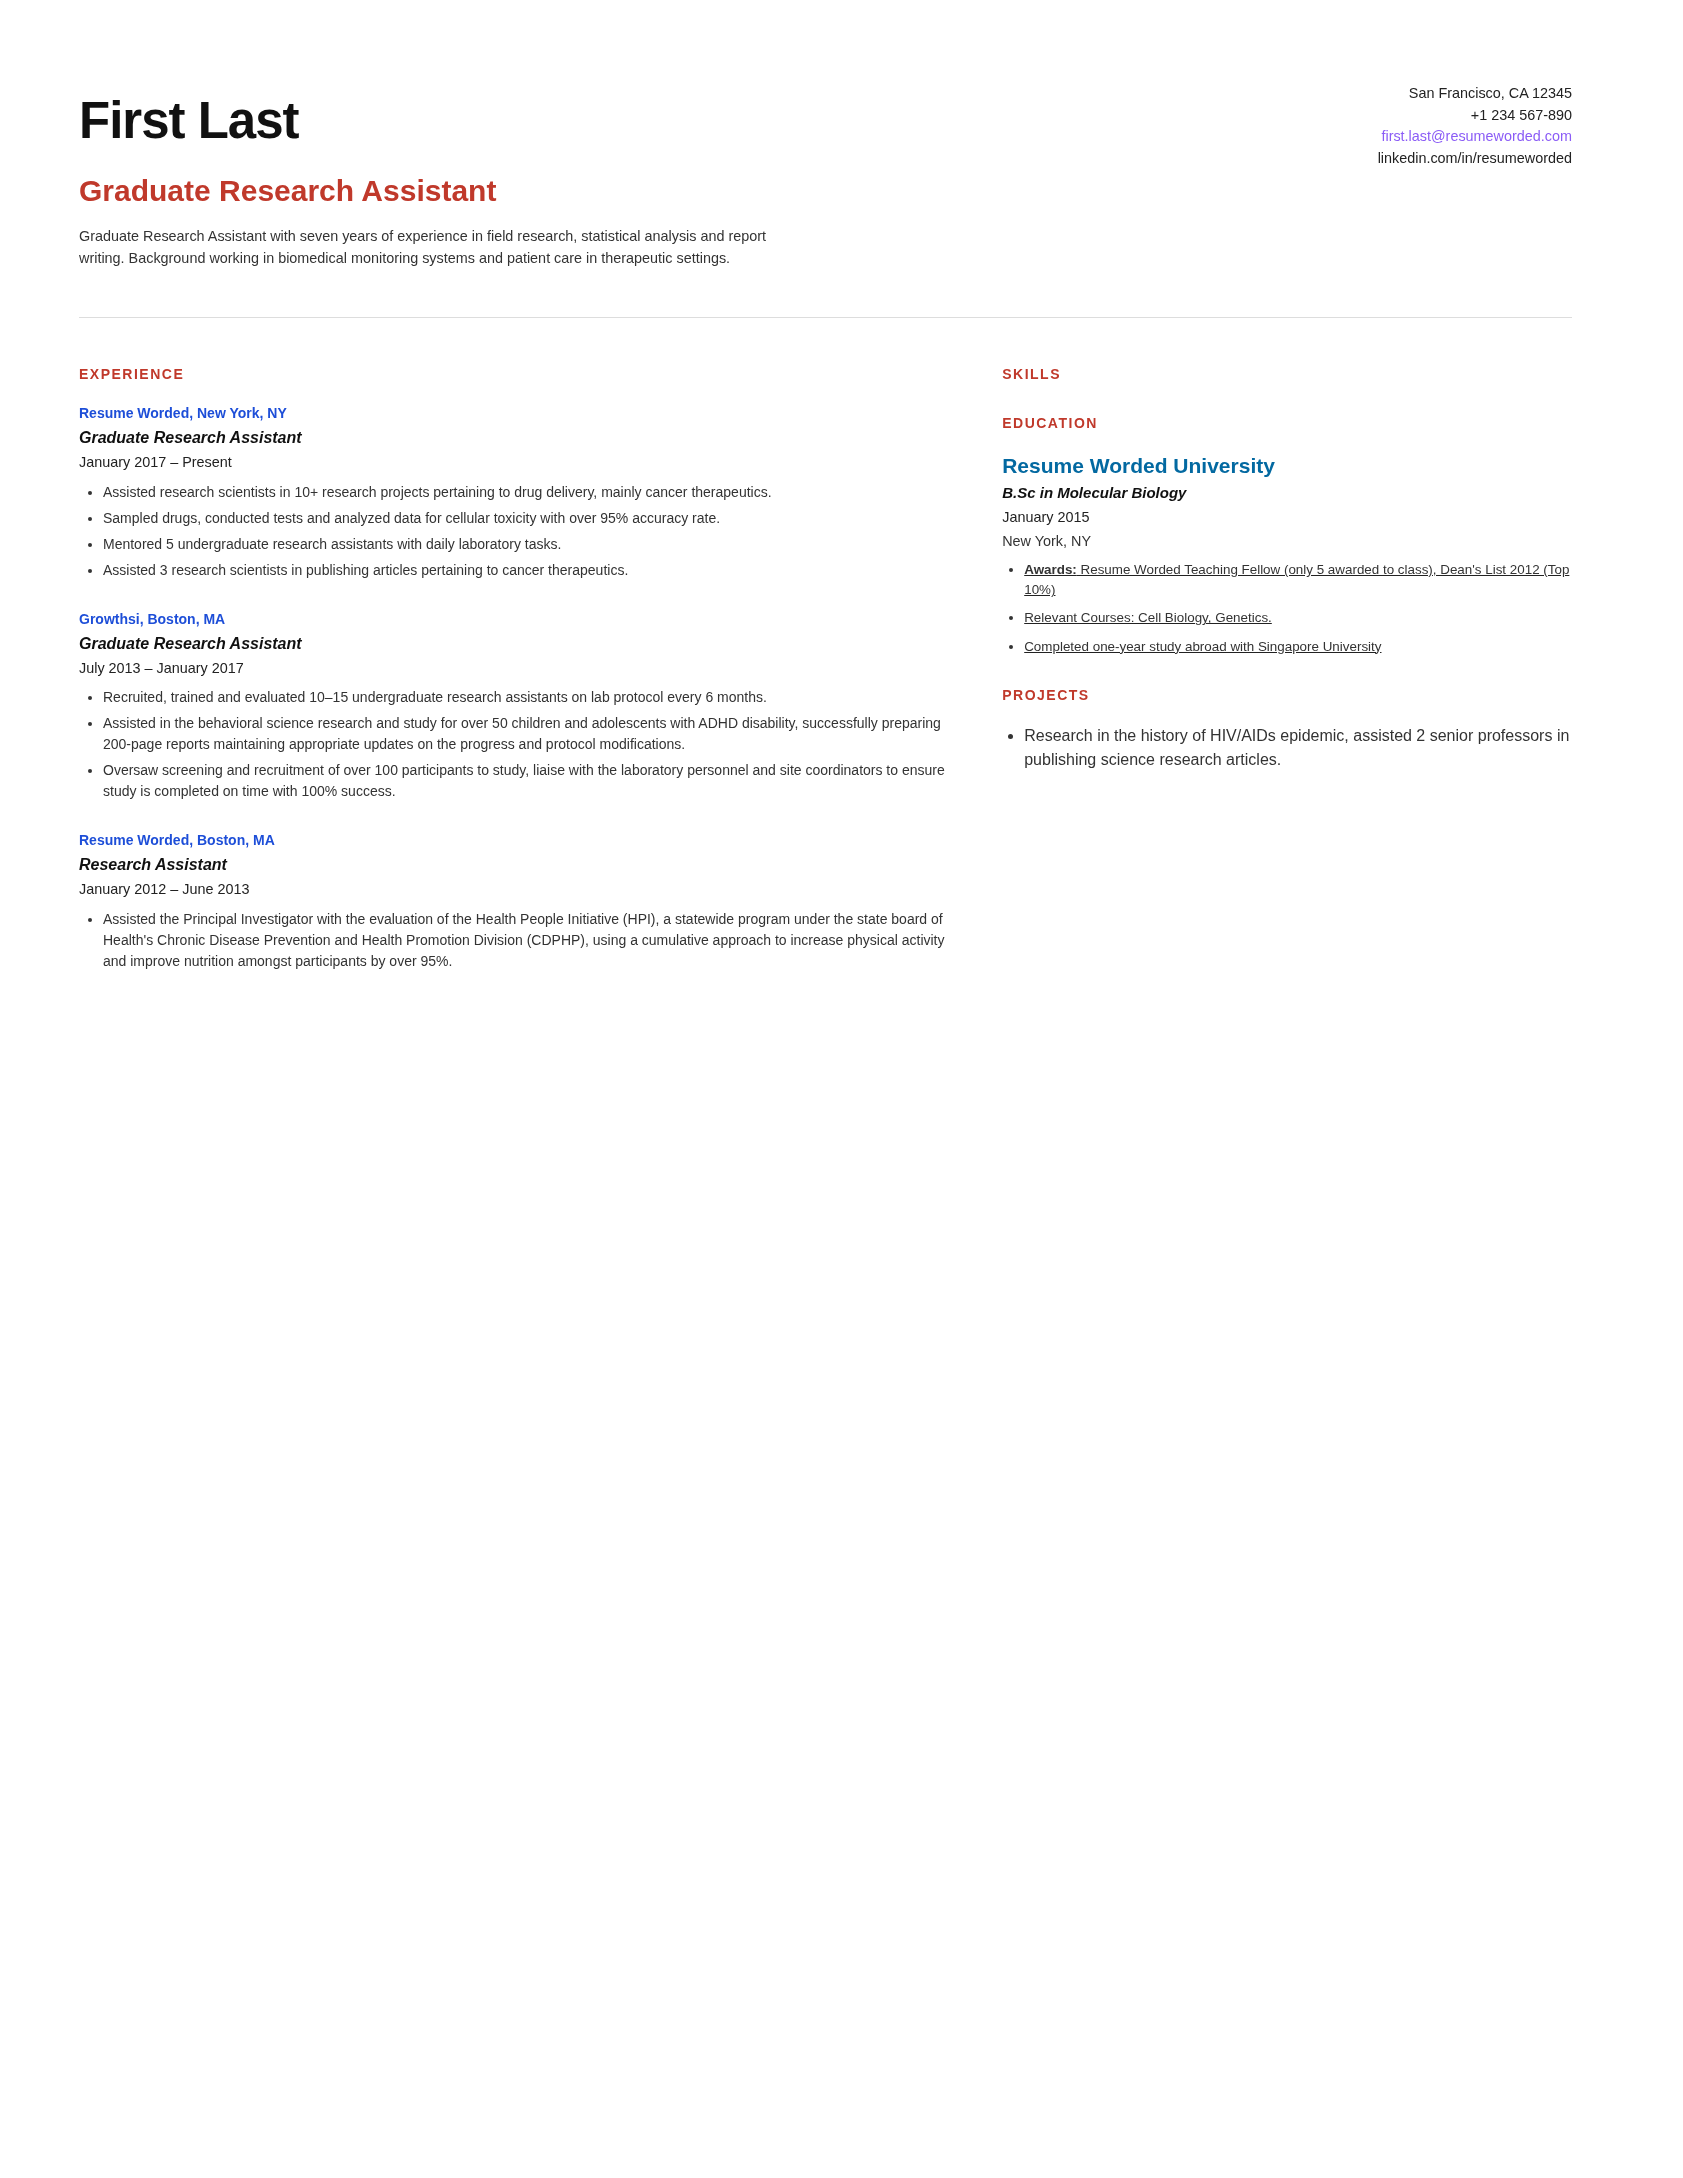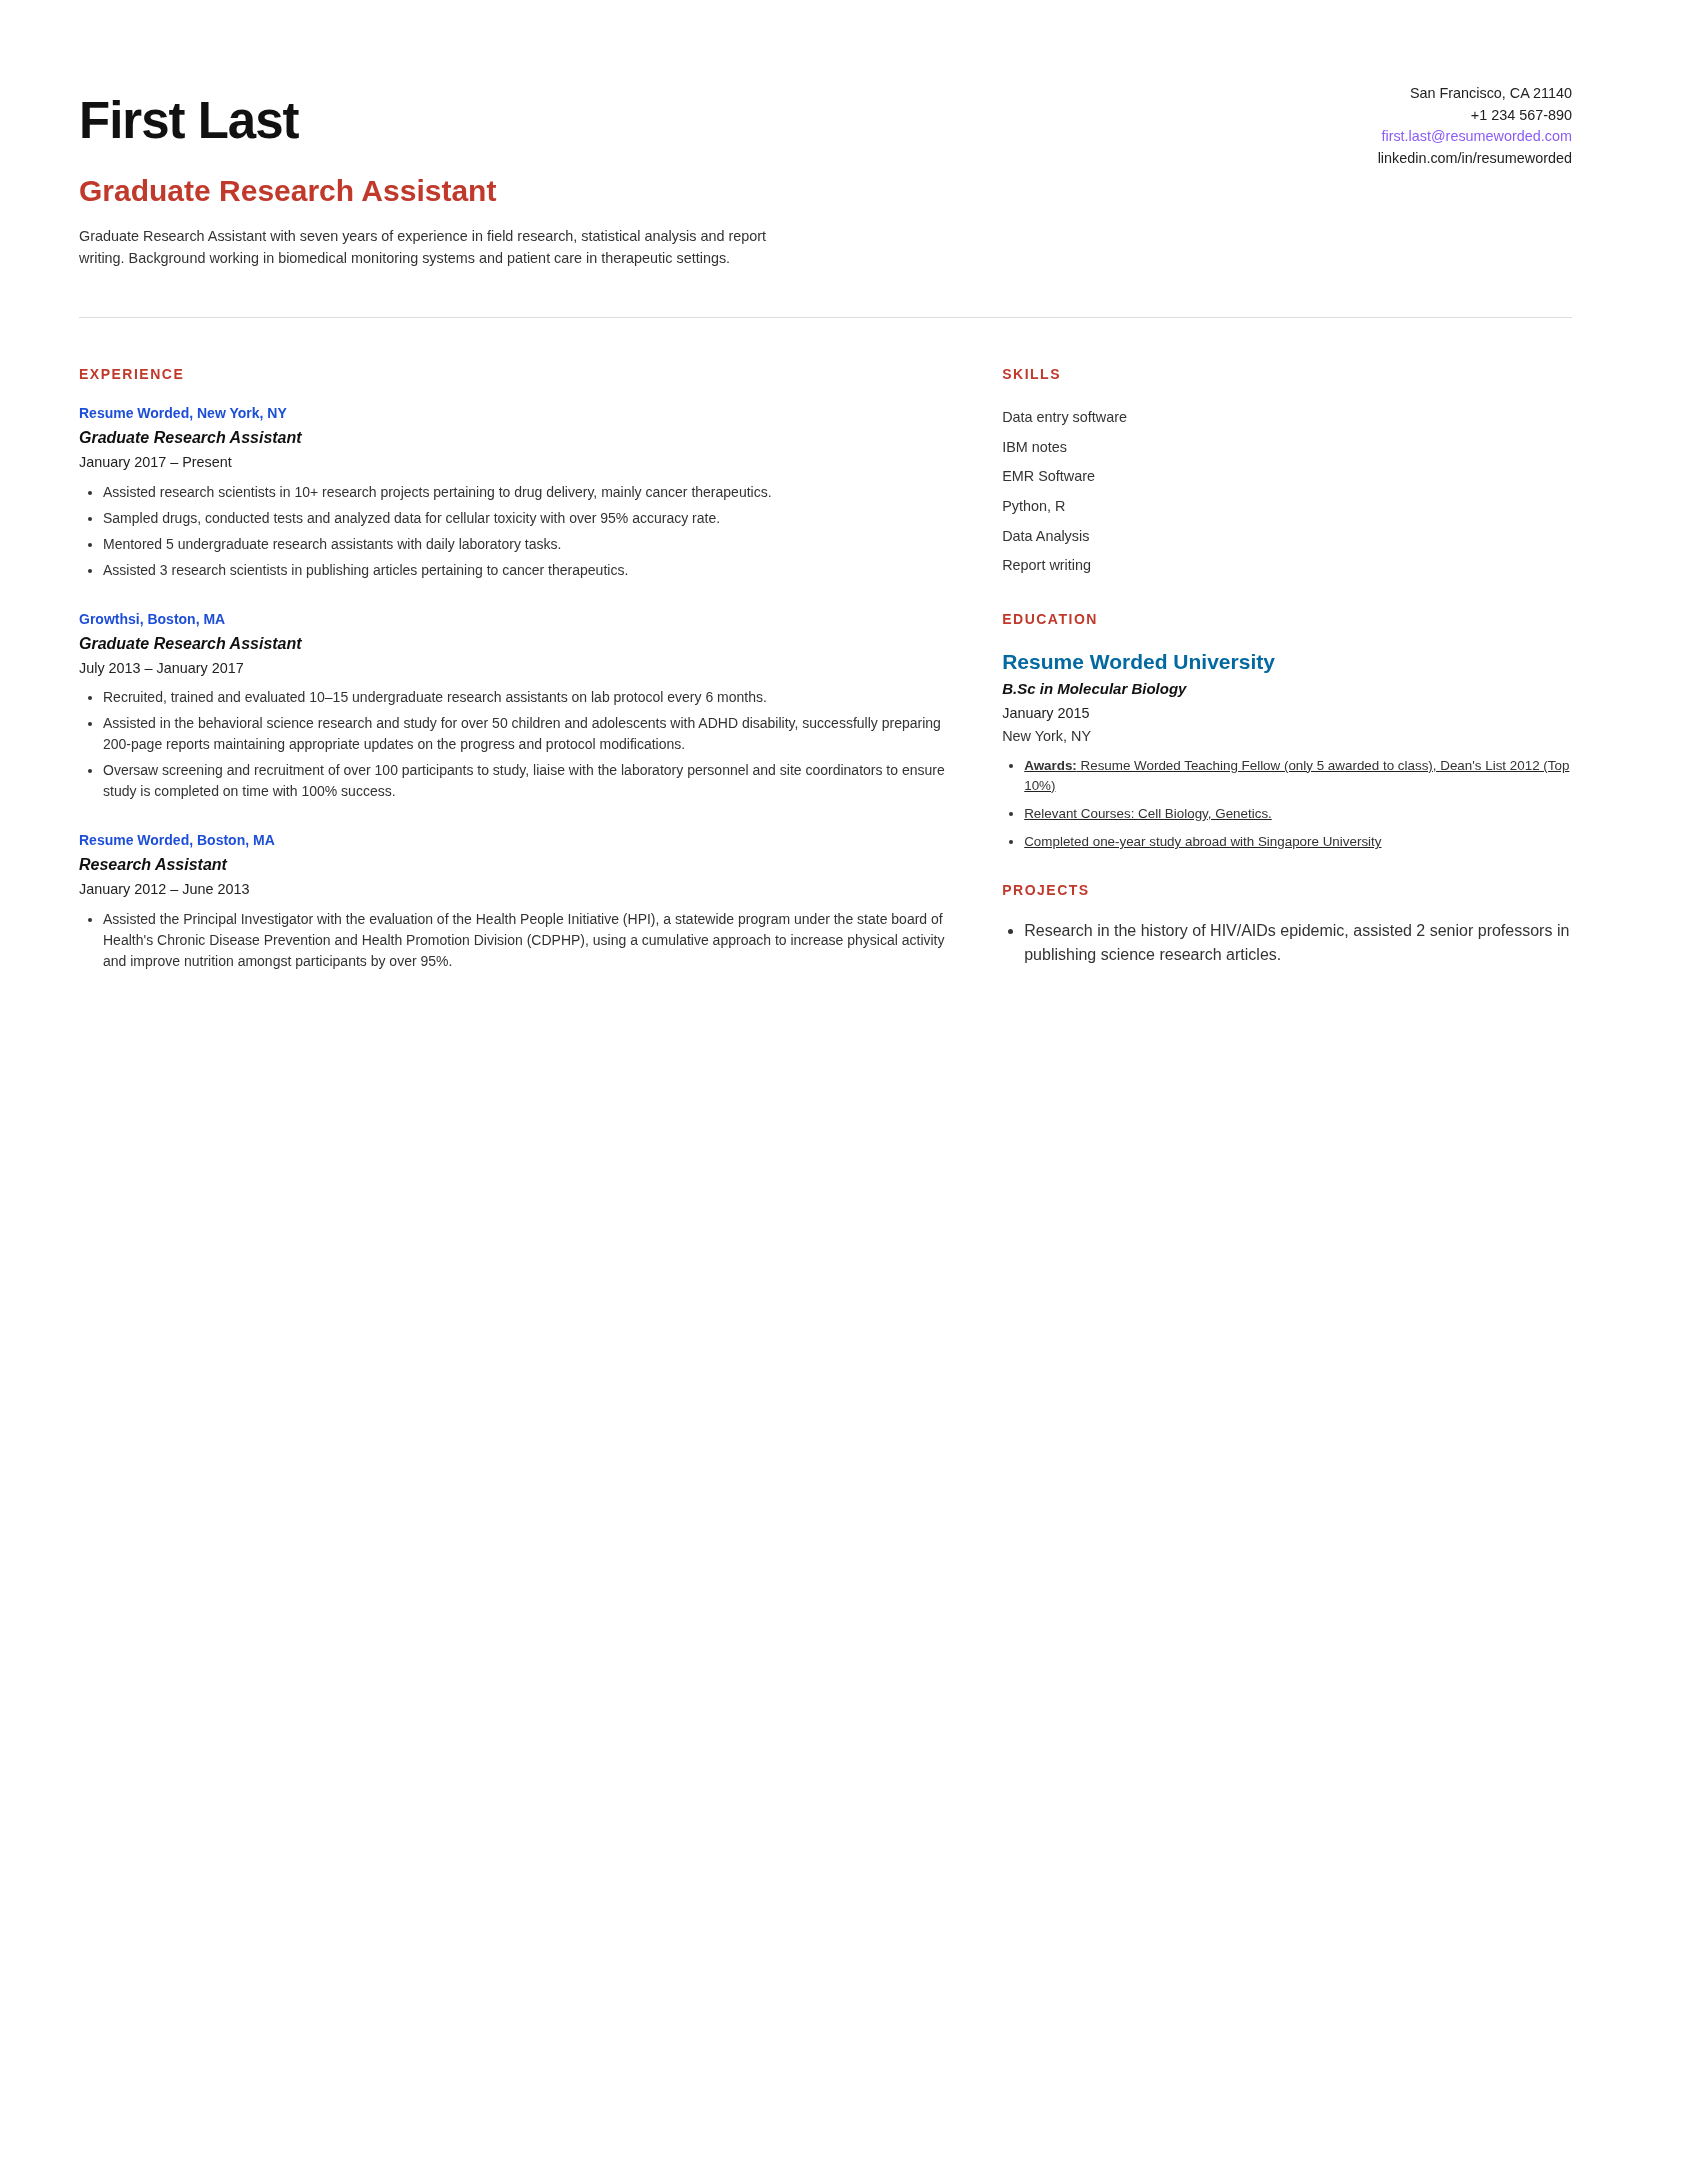--- a/index.html
+++ b/index.html
@@ -217,21 +217,21 @@
 
 <div class="page">
 
   <div class="header-section">
     <div class="header-left">
       <div class="name-title">First Last</div>
       <div class="job-title">Graduate Research Assistant</div>
       <div class="summary-text">Graduate Research Assistant  with seven  years of experience in field research, statistical analysis and report writing. Background working in biomedical monitoring systems and patient care in therapeutic settings.</div>
     </div>
     <div class="header-right">
-      <div>San Francisco, CA 21140</div>
+      <div>San Francisco, CA 12345</div>
       <div>+1 234 567-890</div>
       <div><a class="contact-link" href="mailto:first.last@resumeworded.com">first.last@resumeworded.com</a></div>
       <div>linkedin.com/in/resumeworded</div>
     </div>
   </div>
 
   <hr class="divider">
 
   <div class="main-content">
 
@@ -275,28 +275,20 @@
         <ul class="job-bullets">
           <li>Assisted the Principal Investigator with the evaluation of the Health People Initiative (HPI), a statewide program under the state board of Health's Chronic Disease Prevention and Health Promotion Division (CDPHP), using a cumulative approach to increase physical activity and improve nutrition amongst participants by over 95%.</li>
         </ul>
       </div>
 
     </div>
 
     <div class="right-column">
 
       <div class="section-label">SKILLS</div>
-      <ul class="skills-list">
-        <li>Data entry software</li>
-        <li>IBM notes</li>
-        <li>EMR Software</li>
-        <li>Python, R</li>
-        <li>Data Analysis</li>
-        <li>Report writing</li>
-      </ul>
 
       <div class="section-label">EDUCATION</div>
       <div class="edu-entry">
         <div class="edu-school">Resume Worded University</div>
         <div class="edu-degree">B.Sc in Molecular Biology</div>
         <div class="edu-date">January 2015</div>
         <div class="edu-location">New York, NY</div>
         <ul class="edu-bullets">
           <li><span class="bold-inline">Awards:</span> Resume Worded Teaching Fellow (only 5 awarded to class), Dean's List 2012 (Top 10%)</li>
           <li>Relevant Courses: Cell Biology, Genetics.</li>

